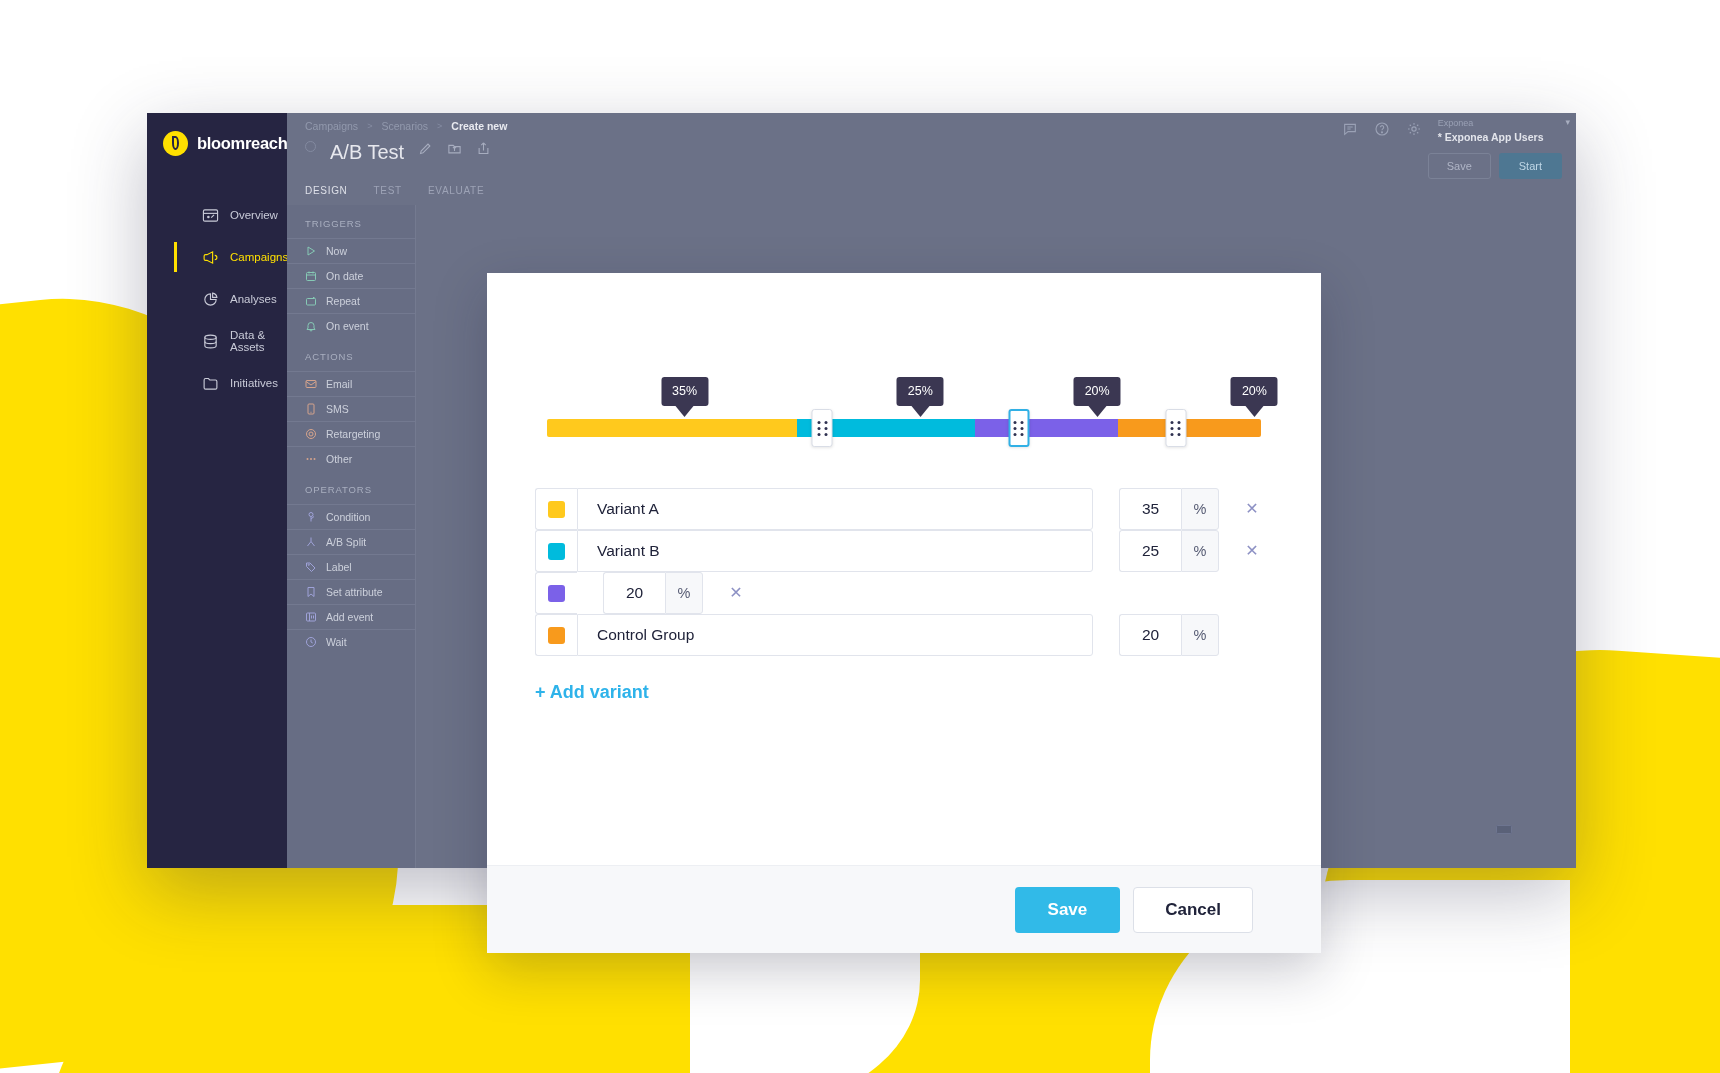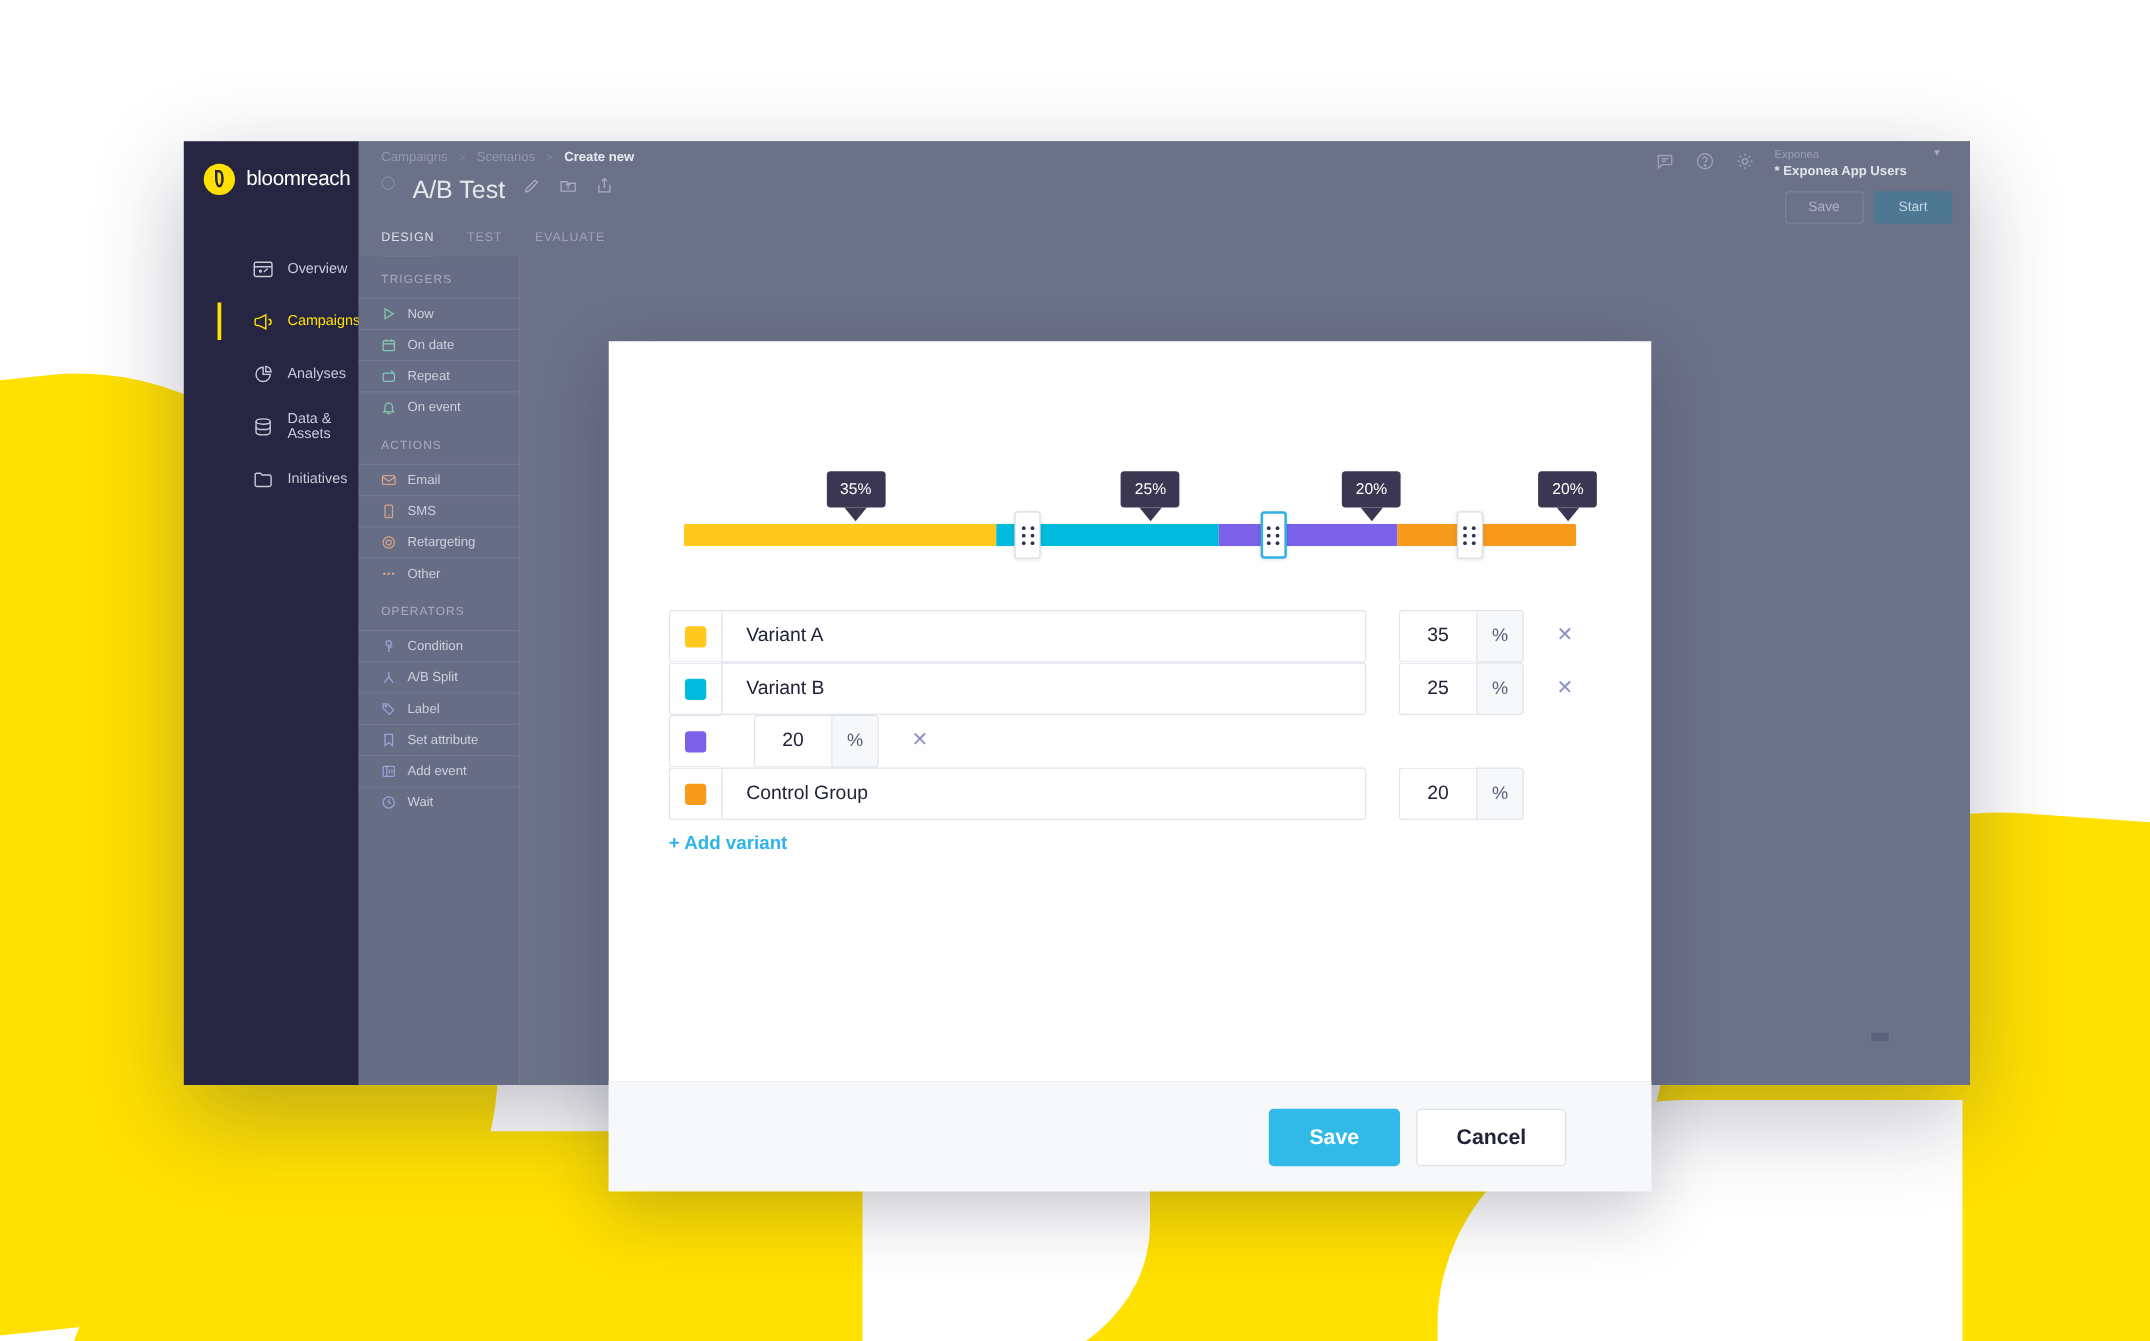--- a/index.html
+++ b/index.html
@@ -62,21 +62,21 @@
   .brand { display: flex; align-items: center; gap: 9px; padding: 18px 0 0 16px; }
   .brand-mark {
     width: 25px; height: 25px; border-radius: 50%;
     background: #FFE000; position: relative; flex: 0 0 25px;
   }
   .brand-mark::after {
     content: ""; position: absolute; left: 9px; top: 5px;
     width: 7px; height: 14px; border: 2.2px solid #262542;
     border-radius: 0 50% 50% 50%; box-sizing: border-box;
   }
-  .brand-text { font-size: 16.5px; font-weight: normal; letter-spacing: -0.3px; color: #fff; }
+  .brand-text { font-size: 16.5px; font-weight: bold; letter-spacing: -0.3px; color: #fff; }
 
   .nav { margin-top: 38px; padding-left: 39px; }
   .nav-item {
     display: flex; align-items: center; gap: 11px;
     padding: 0 0 0 16px; height: 42px;
     color: #C9CBD8; font-size: 11.5px; position: relative;
   }
   .nav-item.active { color: #FFE000; }
   .nav-item.active::before {
     content: ""; position: absolute; left: -12px; top: 6px;
@@ -109,21 +109,21 @@
   .title-ico svg { width: 100%; height: 100%; display: block; }
 
   .tabs {
     position: absolute; left: 18px; top: 72px;
     display: flex; gap: 26px; font-size: 10px; letter-spacing: 0.7px;
   }
   .tab { color: #9DA3B6; padding-bottom: 9px; }
   .tab.active { color: #DEE0E8; border-bottom: 2px solid #9AA0B4; }
 
   .head-right {
-    position: absolute; right: 24px; top: 4px;
+    position: absolute; right: 6px; top: 4px;
     display: flex; align-items: flex-start; gap: 16px;
   }
   .head-ico { width: 16px; height: 16px; color: #9AA1B5; margin-top: 4px; }
   .head-ico svg { width: 100%; height: 100%; display: block; }
   .proj { font-size: 9px; color: #9AA1B5; line-height: 1.45; }
   .proj b { display: block; font-size: 10.5px; color: #E3E5EC; }
   .proj-caret { color: #A8AEC0; font-size: 9px; margin-left: 6px; }
   .head-btns { position: absolute; right: 14px; top: 40px; display: flex; gap: 8px; }
   .btn-ghost {
     font-size: 11px; color: #AFB5C6; border: 1px solid #7B8297;
@@ -231,21 +231,21 @@
     display: flex; align-items: center; justify-content: center;
     font-size: 14.5px; color: #565B73;
   }
   .rm {
     width: 42px; text-align: center; font-size: 16px;
     color: #8D91C4; margin-left: 12px; line-height: 42px;
   }
   .rm.hidden { visibility: hidden; }
 
   .add-variant {
-    margin-top: 10px; font-size: 15px; font-weight: bold; color: #2EB3EA;
+    margin-top: 26px; font-size: 18px; font-weight: bold; color: #2EB3EA;
   }
 
   
   .modal-foot {
     height: 88px; background: #F7F8FA; border-top: 1px solid #EDEFF3;
     display: flex; align-items: center; justify-content: flex-end;
     gap: 13px; padding-right: 68px;
   }
   .save-btn {
     background: #31BAE8; color: #fff; font-size: 17px; font-weight: bold;

